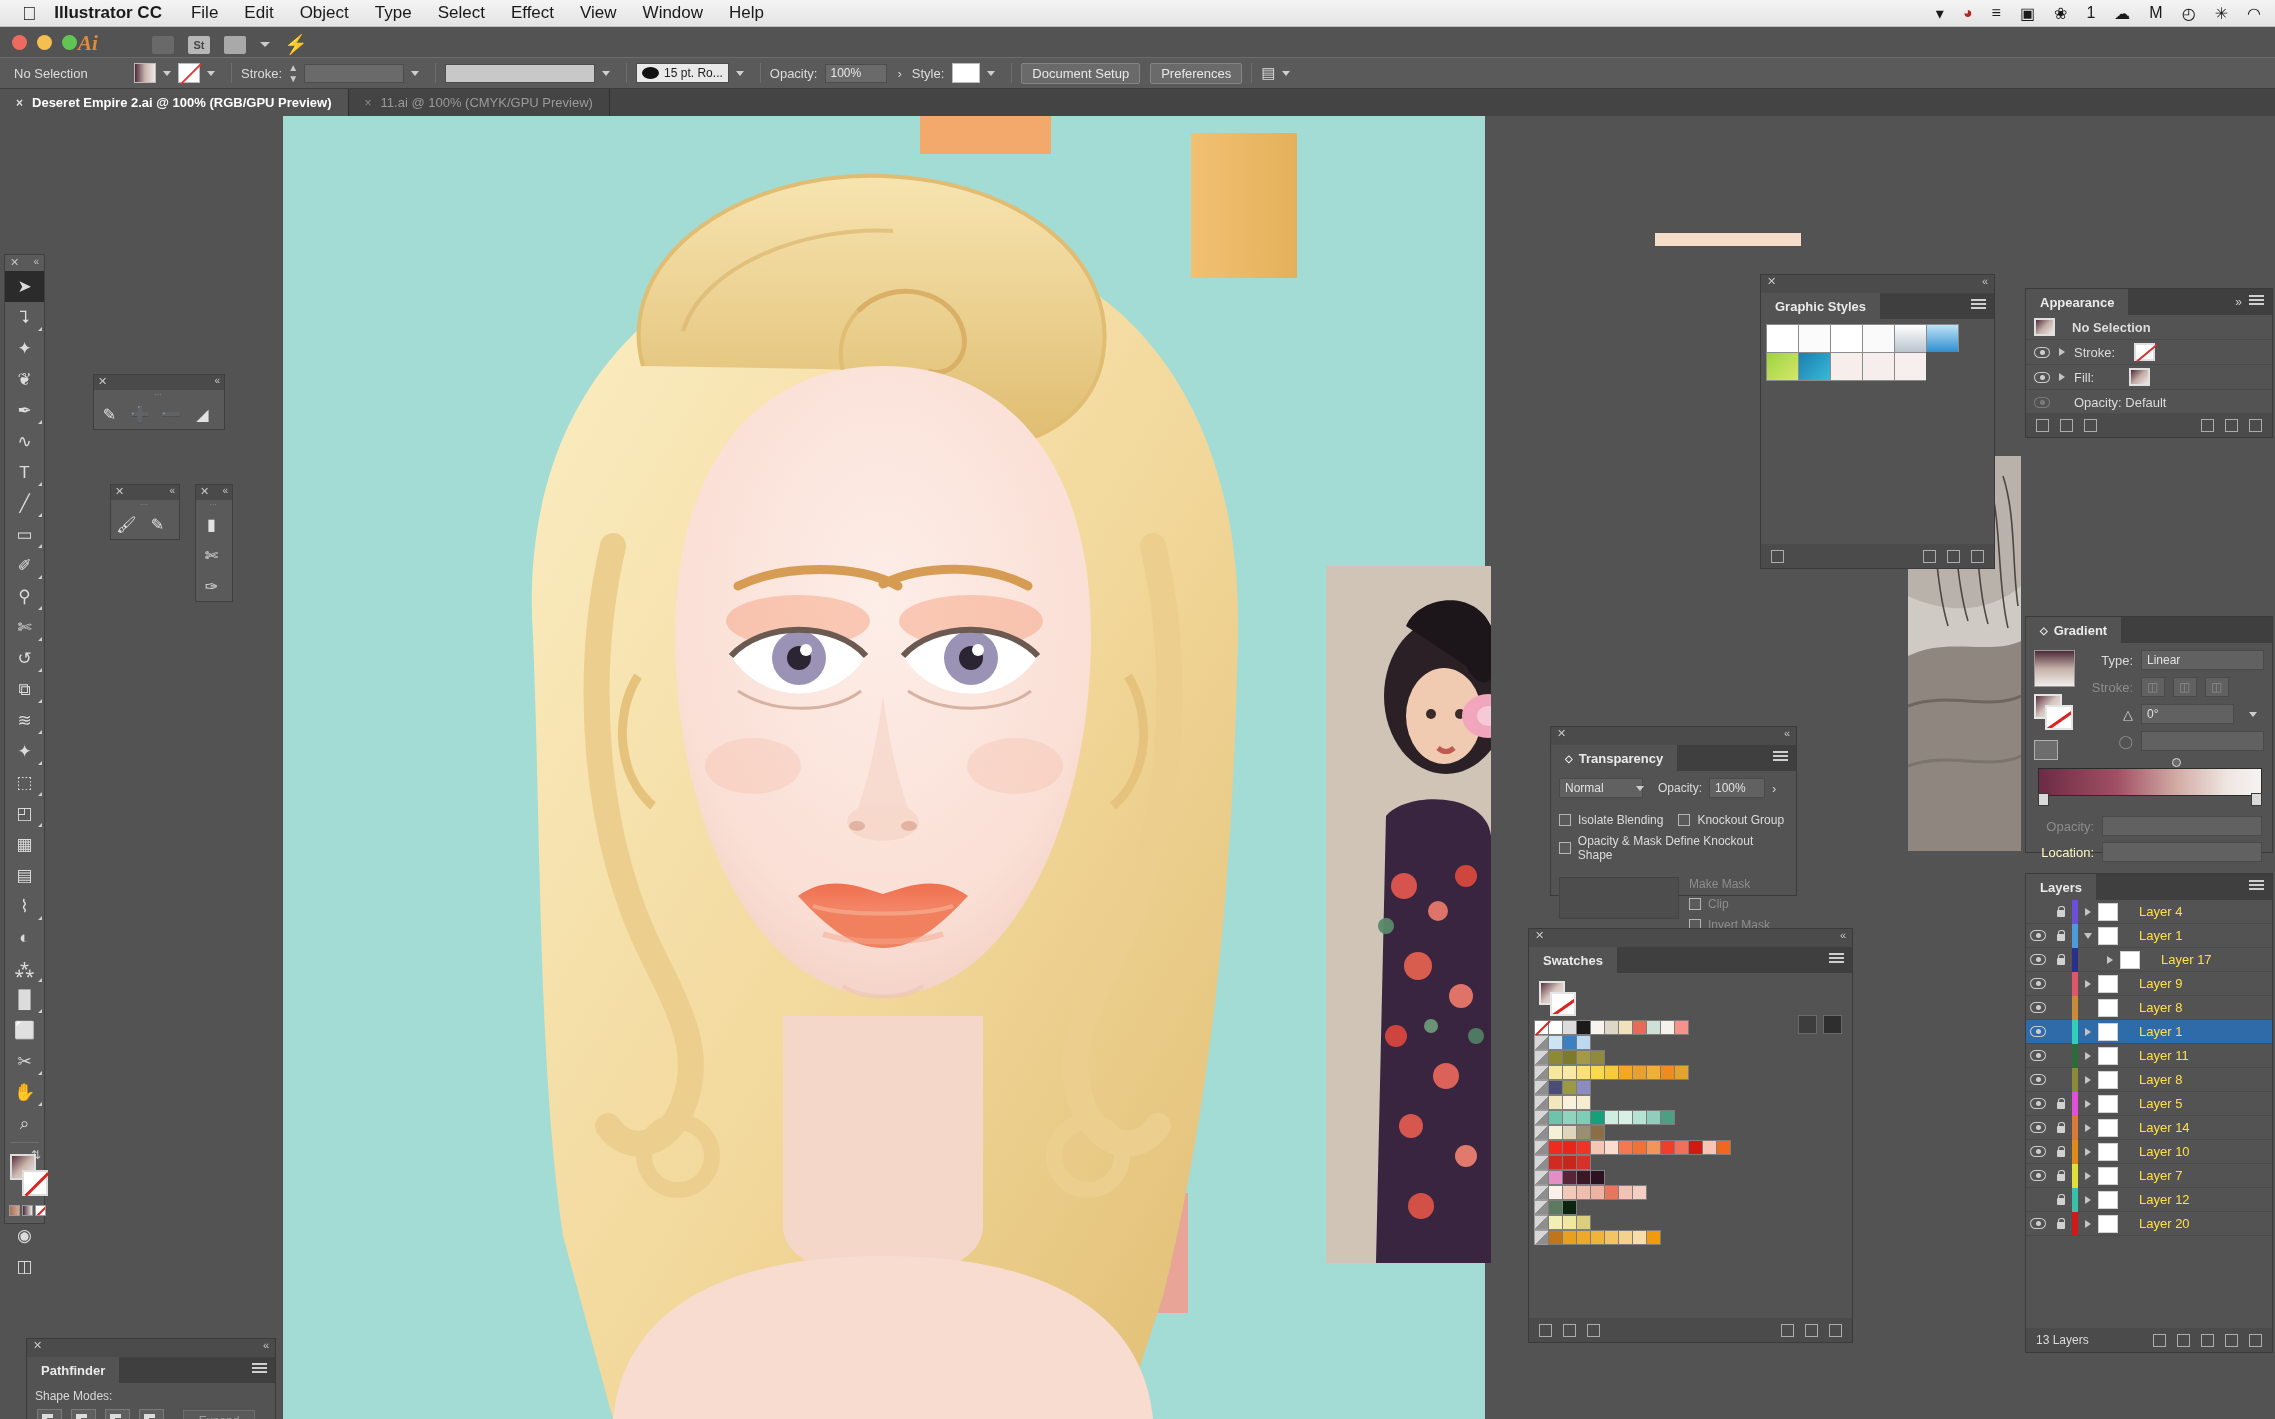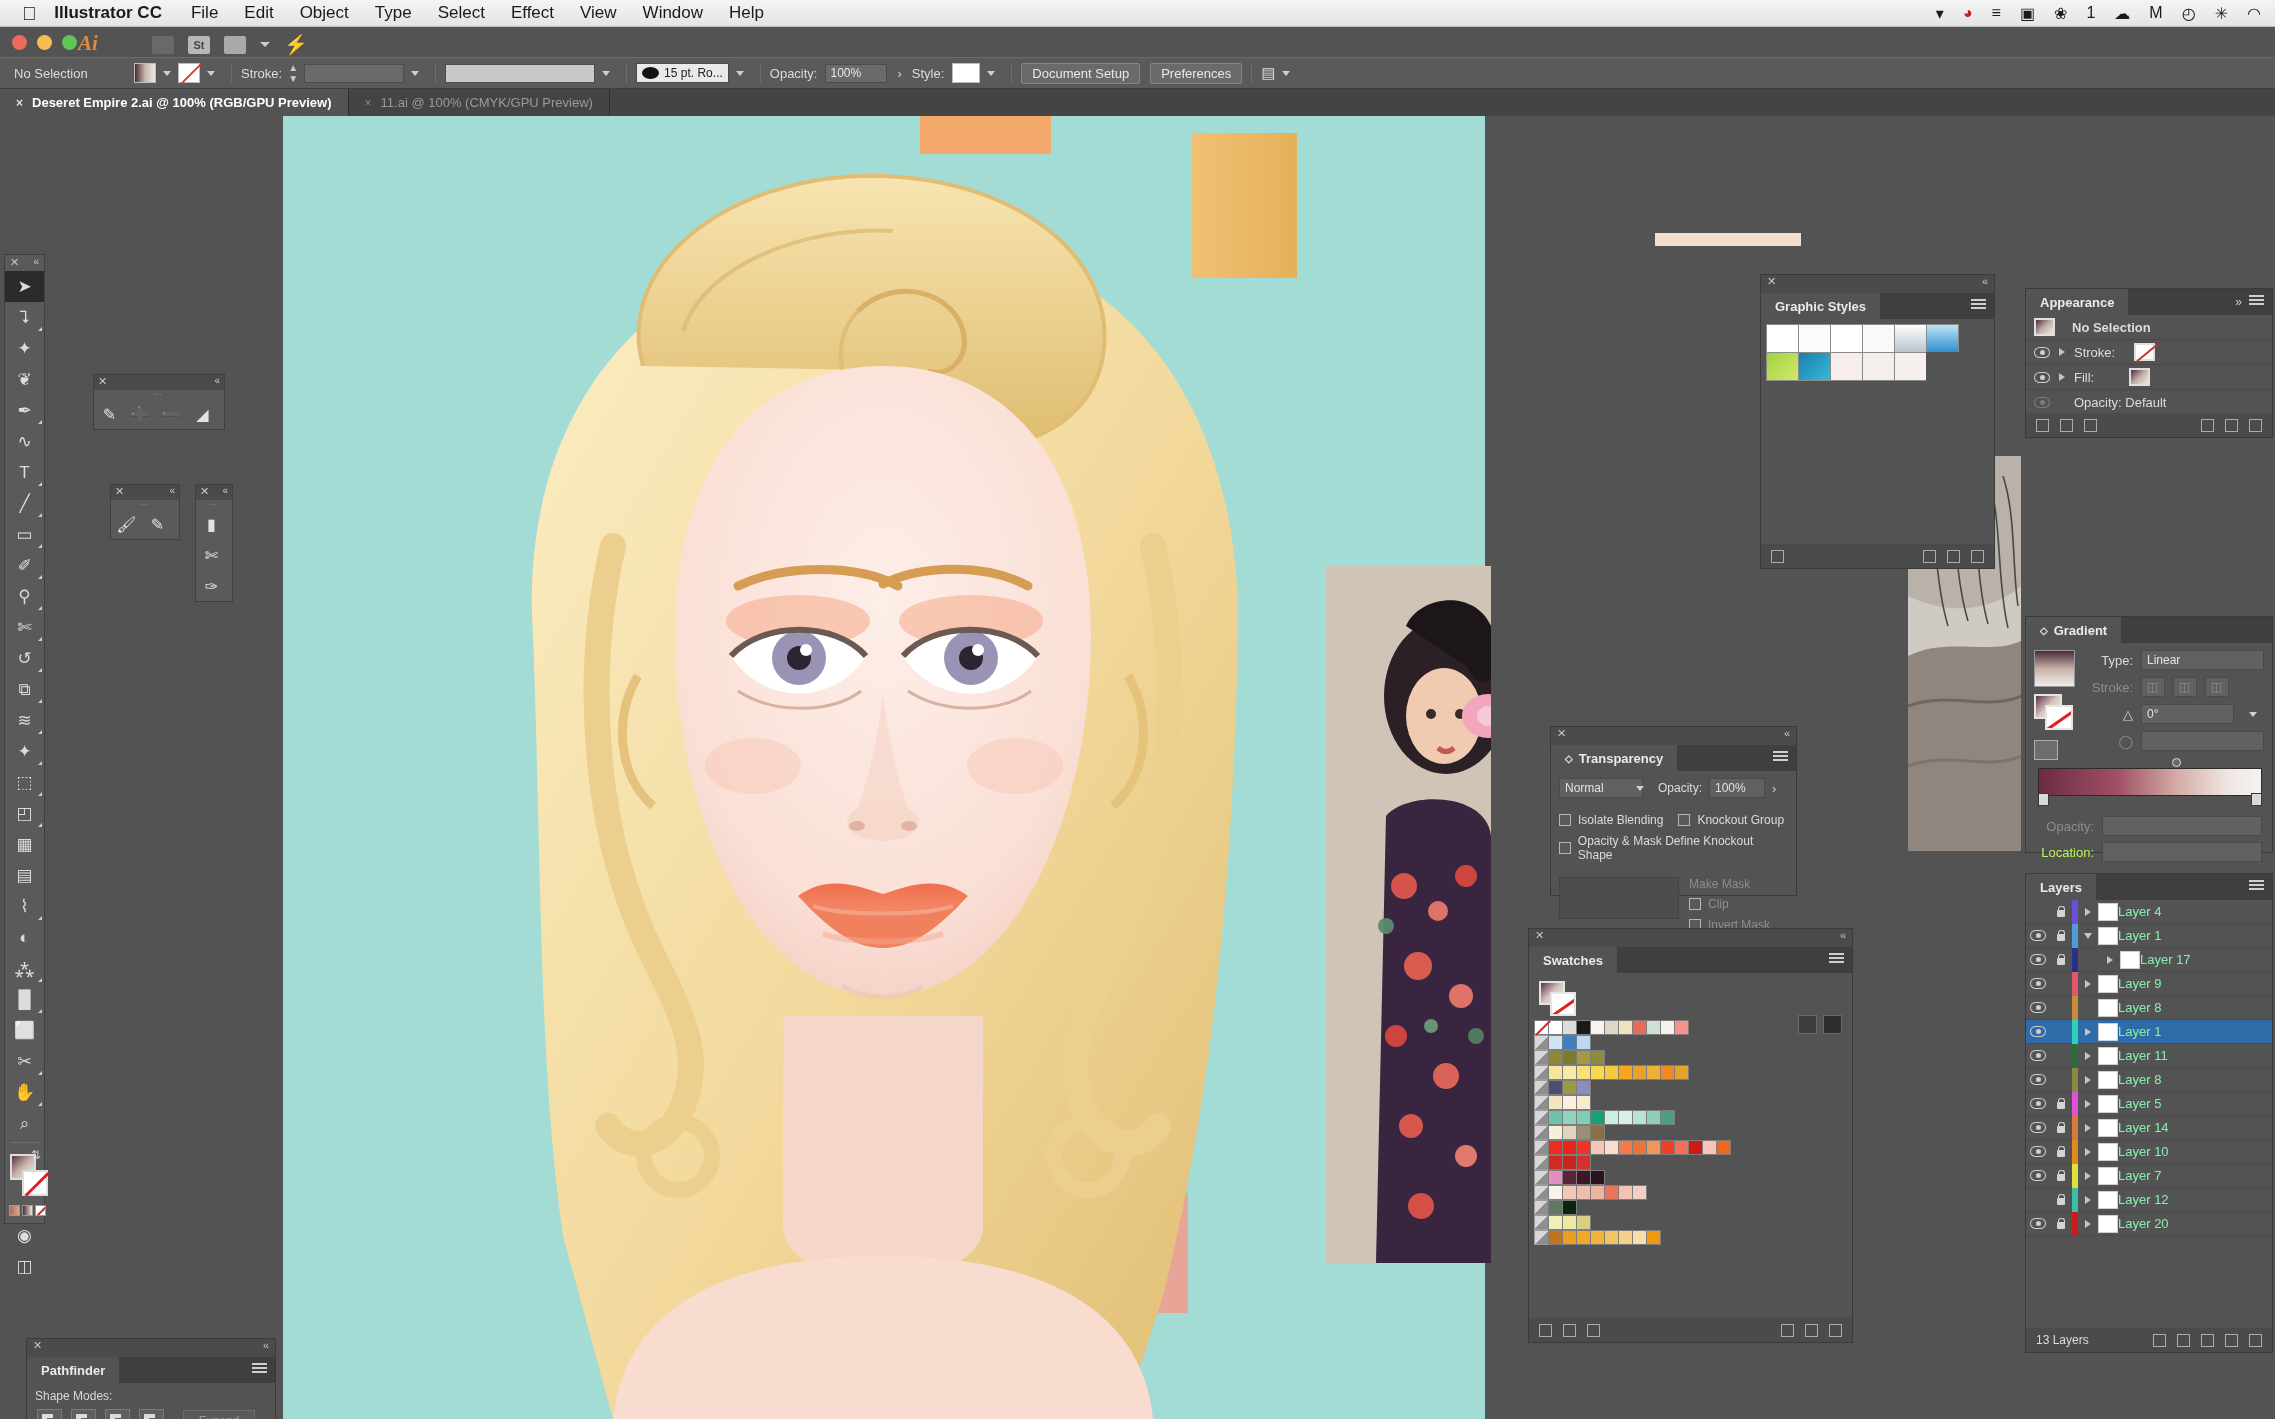--- a/index.html
+++ b/index.html
@@ -152,21 +152,21 @@
   
   #layers{left:2025px;top:757px;width:248px;height:480px;}
   .lrow{height:24px;display:flex;align-items:center;font-size:13px;
     border-bottom:1px solid #4a4a4a;position:relative;}
   .lrow.sel{background:#2f6ba8;}
   .lcol-eye{width:23px;display:flex;justify-content:center;}
   .lcol-lock{width:23px;display:flex;justify-content:center;}
   .lcol-color{width:6px;height:24px;}
   .lcol-arrow{width:20px;display:flex;justify-content:center;}
   .lthumb{width:20px;height:18px;border:1px solid #cfcfcf;background:#fff;}
-  .lname{margin-left:0;color:#86efac;}
+  .lname{margin-left:21px;color:#fde047;}
   .lock{width:10px;height:12px;position:relative;}
   .lock:before{content:"";position:absolute;left:1px;top:4px;width:8px;height:7px;background:#d2d2d2;border-radius:1px;}
   .lock:after{content:"";position:absolute;left:2.5px;top:0px;width:5px;height:5px;border:1.5px solid #d2d2d2;border-bottom:0;border-radius:3px 3px 0 0;}
 
   
   #transparency{left:1550px;top:610px;width:247px;height:170px;}
   .chk{width:12px;height:12px;border:1px solid #b5b5b5;background:#5a5a5a;display:inline-block;}
   .trow{display:flex;align-items:center;gap:7px;font-size:12px;margin-bottom:7px;}
 
   
@@ -638,21 +638,21 @@
     <div class="gradstrip">
       <span class="gdia" style="left:60%"></span>
       <span class="gstop" style="left:-1px"></span>
       <span class="gstop" style="right:-1px"></span>
     </div>
     <div style="display:flex;align-items:center;gap:8px;padding:20px 10px 0 10px">
       <span style="width:58px;text-align:right;color:#8d8d8d">Opacity:</span>
       <span class="field dis" style="flex:1"></span>
     </div>
     <div style="display:flex;align-items:center;gap:8px;padding:6px 10px 0 10px">
-      <span style="width:58px;text-align:right;color:#bef264">Location:</span>
+      <span style="width:58px;text-align:right;color:#fef9c3">Location:</span>
       <span class="field dis" style="flex:1"></span>
     </div>
   </div>
 
   <div class="panel" id="layers">
     <div class="ptabrow">
       <div class="ptab">Layers</div>
       <div class="menu">
           <i></i>
           <i></i>

